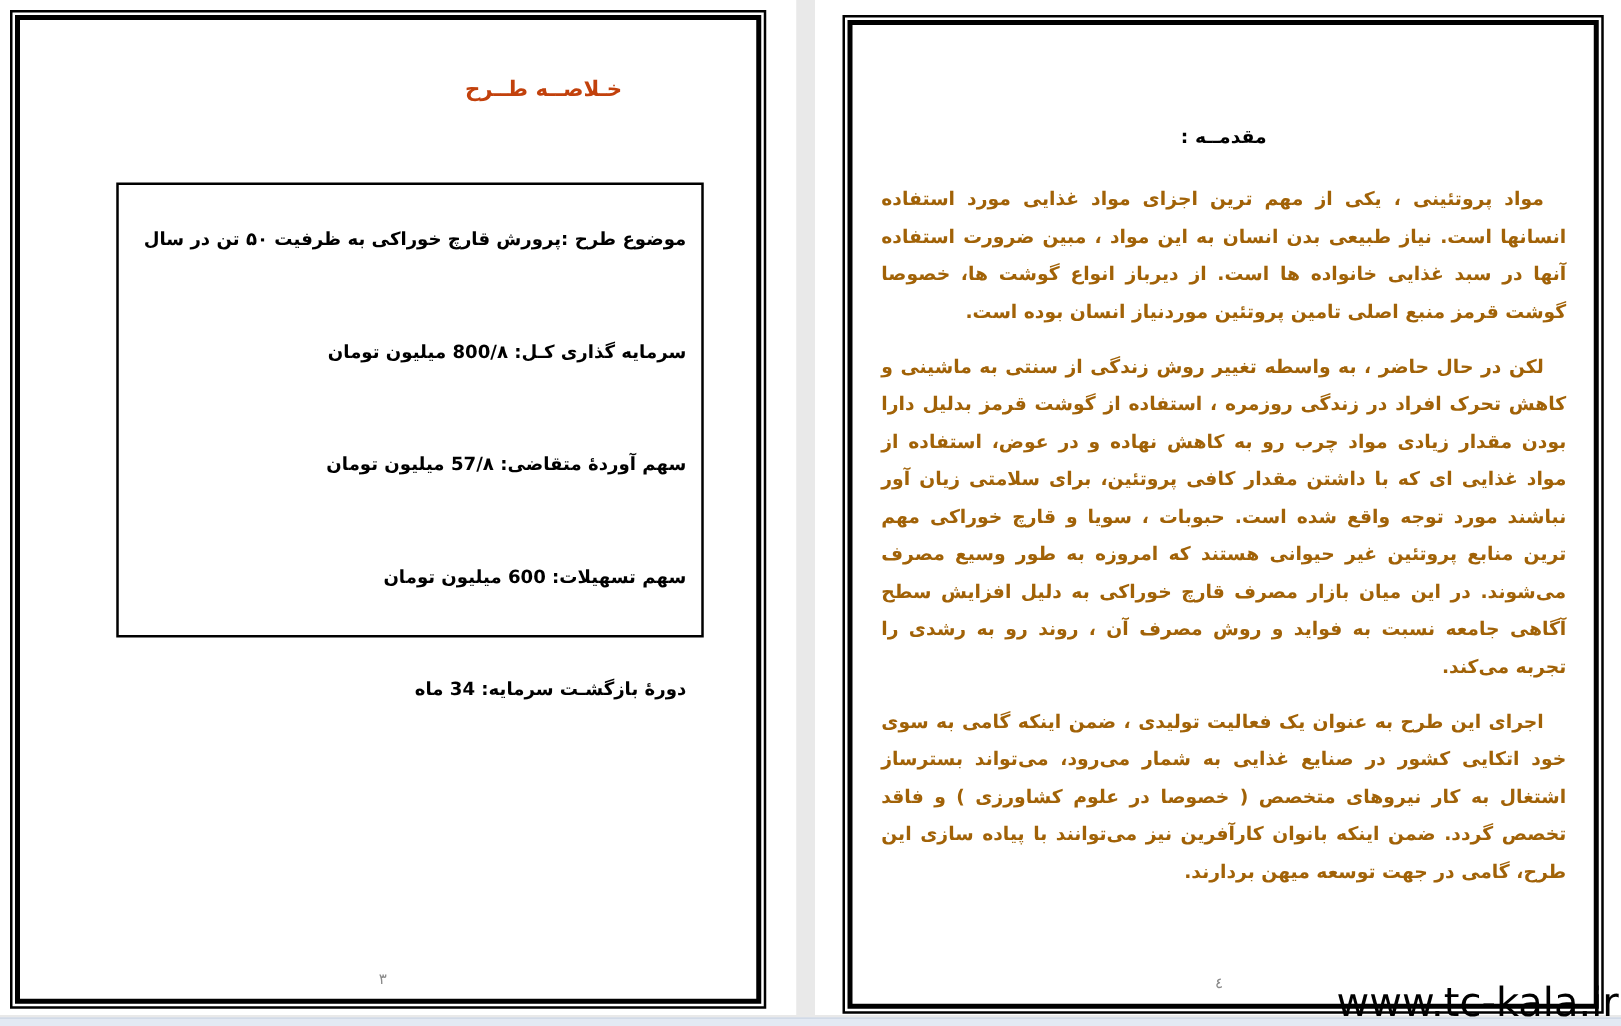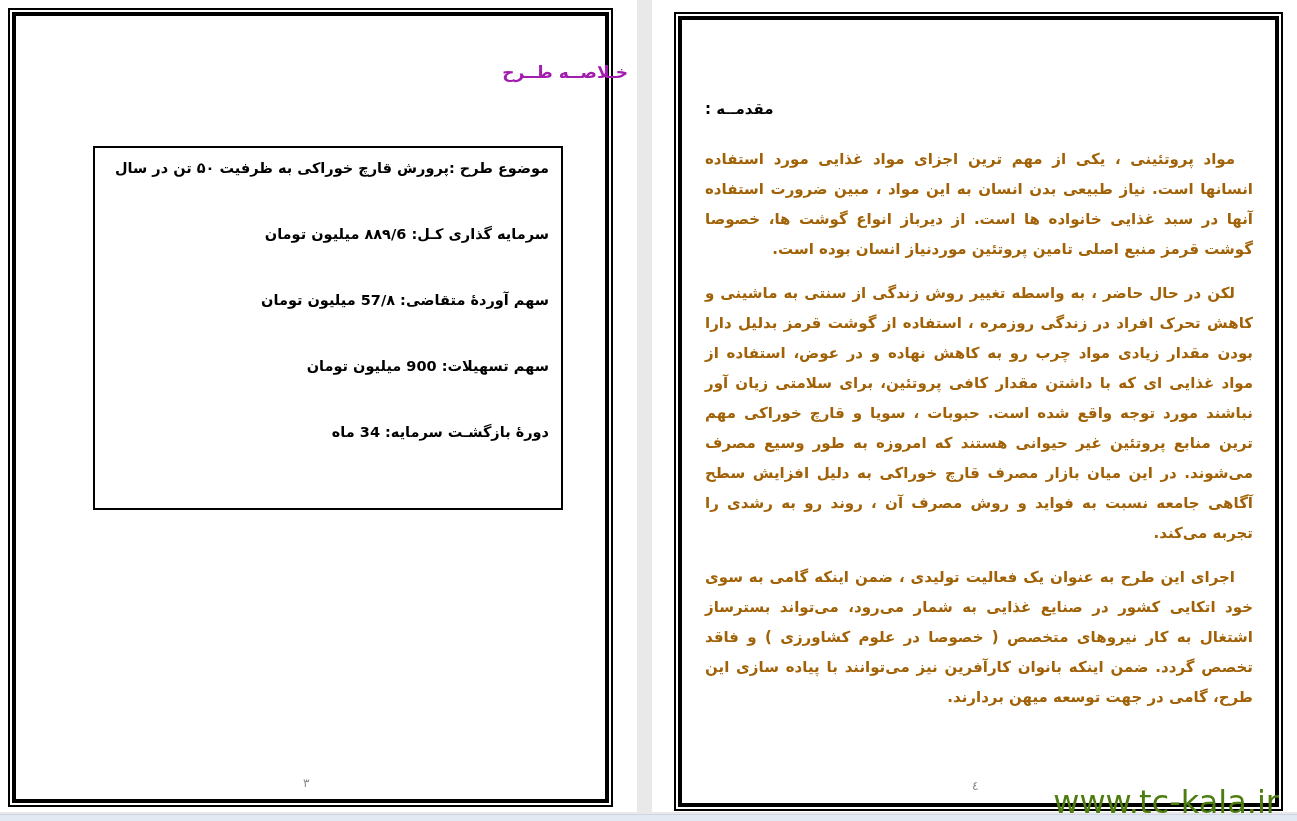--- a/index.html
+++ b/index.html
@@ -38,50 +38,51 @@
     height: 100%;
     border: 4px solid #000;
     box-sizing: border-box;
   }
 
   .doc-title {
     position: absolute;
     left: 372px;
     top: 62px;
     width: 256px;
-    text-align: right;
+    text-align: left;
     direction: rtl;
     font-size: 17px;
     font-weight: bold;
-    color: #a21caf;
+    color: #c2410c;
   }
 
   .summary-box {
     position: absolute;
     left: 93px;
     top: 146px;
     width: 470px;
     height: 364px;
     border: 2px solid #000;
     box-sizing: border-box;
     direction: rtl;
     padding: 8px 12px 0 12px;
   }
   .box-line {
     height: 66px;
     line-height: 24px;
     font-size: 14.5px;
     font-weight: bold;
     color: #000;
+    margin-top: 24px;
   }
   .box-line:last-child { height: auto; }
 
   .intro-heading {
     direction: rtl;
-    text-align: left;
+    text-align: center;
     font-size: 15px;
     font-weight: bold;
     line-height: 30px;
     margin: 0 0 20px 0;
     color: #000;
   }
   .content-col {
     position: absolute;
     left: 53px;
     top: 94px;
@@ -115,43 +116,43 @@
     height: 7px;
     background: #e3e9f3;
     border-top: 1px solid #ccd5e3;
     box-sizing: content-box;
     z-index: 5;
   }
 
   .watermark {
     position: absolute;
     top: 783px;
-    right: 18px;
+    right: 2px;
     font-size: 32px;
     letter-spacing: 0px;
-    color: #4d7c0f;
+    color: #000000;
     z-index: 10;
     white-space: nowrap;
   }
 </style>
 </head>
 <body>
 
 <div class="stage">
 
   <div class="page page-left">
     <div class="pborder">
       <div class="pborder-inner"></div>
     </div>
     <div class="doc-title">خـلاصــه طــرح</div>
     <div class="summary-box">
       <div class="box-line">موضوع طرح :پرورش قارچ خوراکی به ظرفیت ۵۰ تن در سال</div>
-      <div class="box-line">سرمایه گذاری کـل: ۸۸۹/6 میلیون تومان</div>
+      <div class="box-line">سرمایه گذاری کـل: 800/۸ میلیون تومان</div>
       <div class="box-line">سهم آوردهٔ متقاضی: 57/۸ میلیون تومان</div>
-      <div class="box-line">سهم تسهیلات: 900 میلیون تومان</div>
+      <div class="box-line">سهم تسهیلات: 600 میلیون تومان</div>
       <div class="box-line">دورهٔ بازگشـت سرمایه: 34 ماه</div>
     </div>
     <div class="pagenum">٣</div>
   </div>
 
   <div class="page page-right">
     <div class="pborder">
       <div class="pborder-inner"></div>
     </div>
     <div class="content-col">

